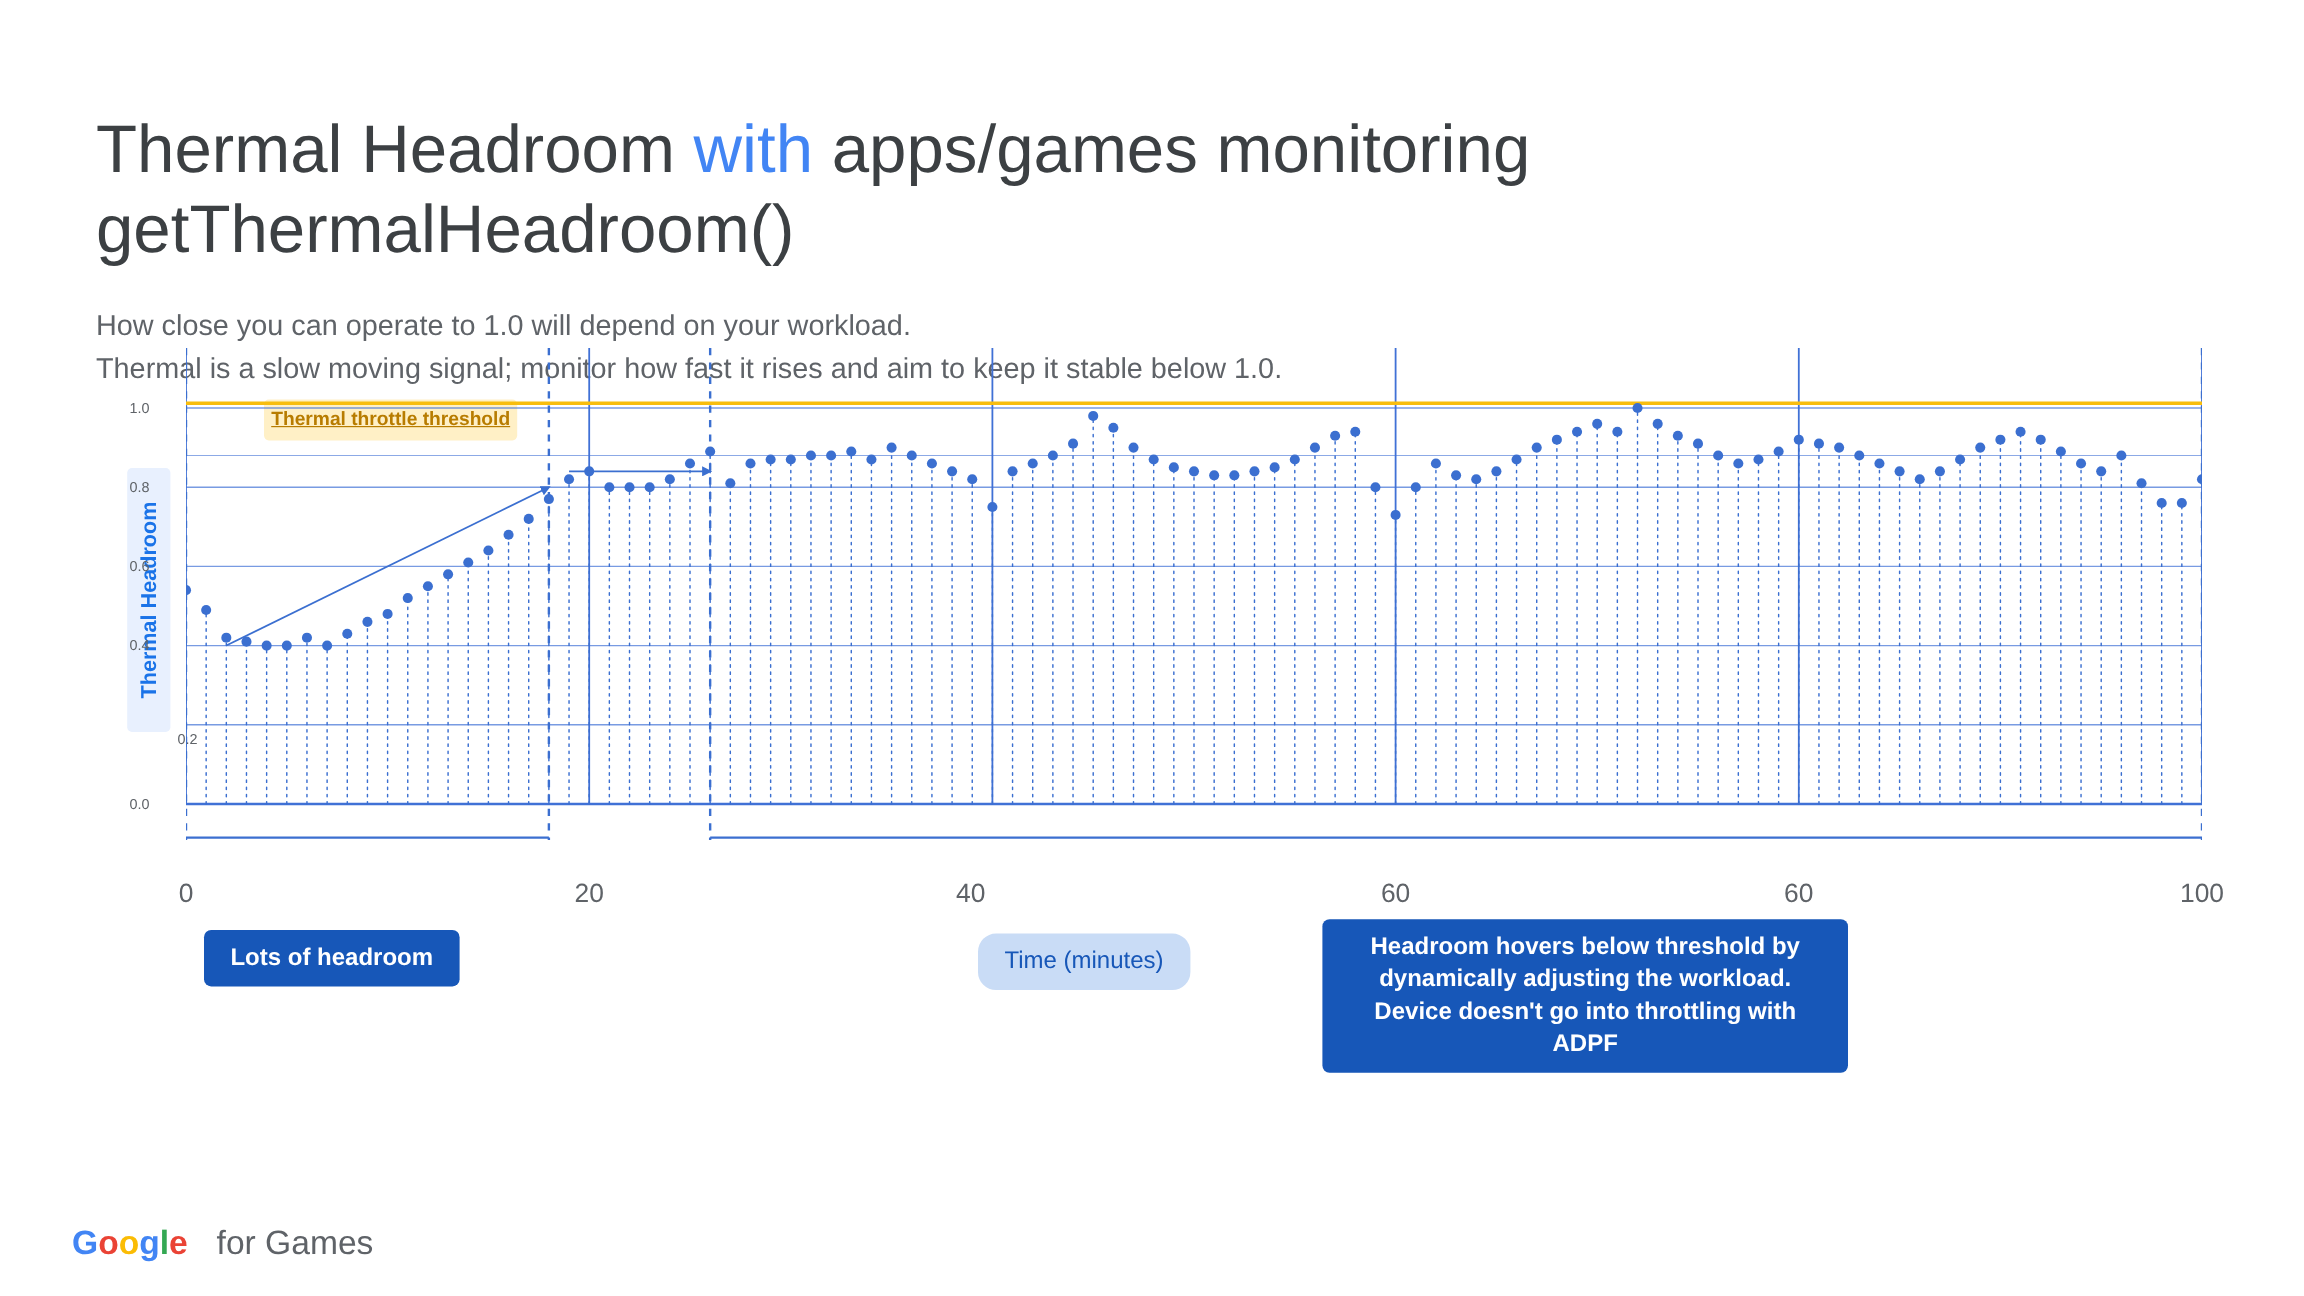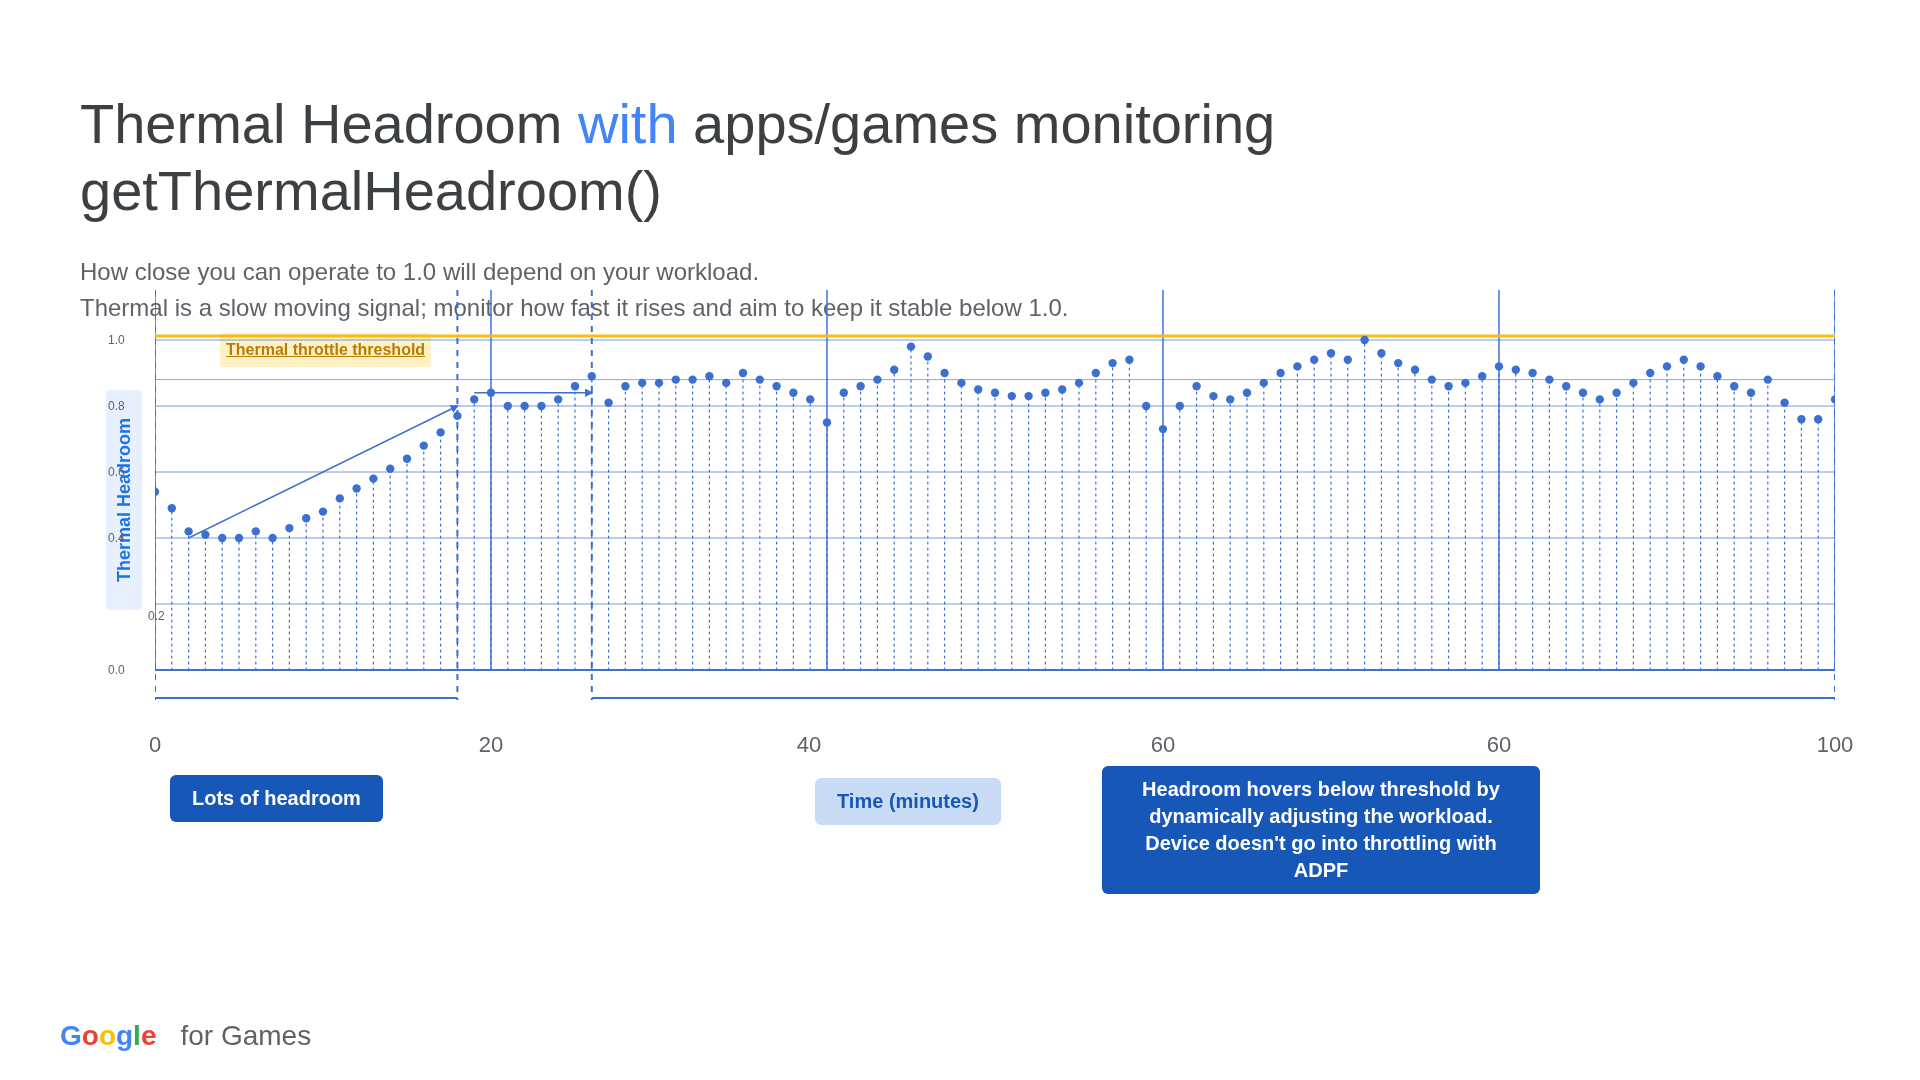--- a/index.html
+++ b/index.html
@@ -18,21 +18,21 @@
   .title{font-size:56px;font-weight:400;line-height:1.2;margin:0 0 30px 0;}
   .title .accent{color:#4285f4;}
   .subtitle{font-size:24px;color:var(--gray);line-height:1.5;margin:0 0 0 0;}
   .ylabel{position:absolute;left:84px;top:390px;width:220px;height:36px;background:var(--blue-faint);border-radius:4px;display:flex;align-items:center;justify-content:center;transform:rotate(-90deg);transform-origin:left top;color:var(--blue);font-weight:700;font-size:18px;}
   .ylabel>span{transform:translateY(0)}
   .chart-holder{position:absolute;left:155px;top:290px;width:1680px;height:440px;}
   svg.chart{width:100%;height:100%;display:block;}
   .ytick{position:absolute;left:108px;font-size:12px;color:var(--gray);transform:translateY(-50%);}
   .xtick{position:absolute;top:732px;font-size:22px;color:var(--gray);transform:translateX(-50%);}
   .badge{position:absolute;border-radius:6px;padding:10px 22px;font-size:20px;line-height:1.35;font-weight:700;color:#fff;background:var(--blue-dark);}
-  .badge.light{background:var(--blue-pale);color:var(--blue-dark);font-weight:700;}
+  .badge.light{background:var(--blue-pale);color:var(--blue-dark);font-weight:400;border-radius:15px;}
   .thresh-label{position:absolute;left:220px;top:333px;background:var(--amber-pale);color:var(--brown);font-size:16px;font-weight:700;padding:8px 6px;border-radius:4px;text-decoration:underline;}
   .footer{position:absolute;left:60px;bottom:28px;font-size:28px;display:flex;align-items:baseline;gap:20px;}
   .g-blue{color:#4285f4}.g-red{color:#ea4335}.g-yellow{color:#fbbc04}.g-green{color:#34a853}
   .footer .suffix{color:var(--gray);font-weight:400;margin-left:4px}
 </style>
 </head>
 <body>
 
 <div class="slide">
 

